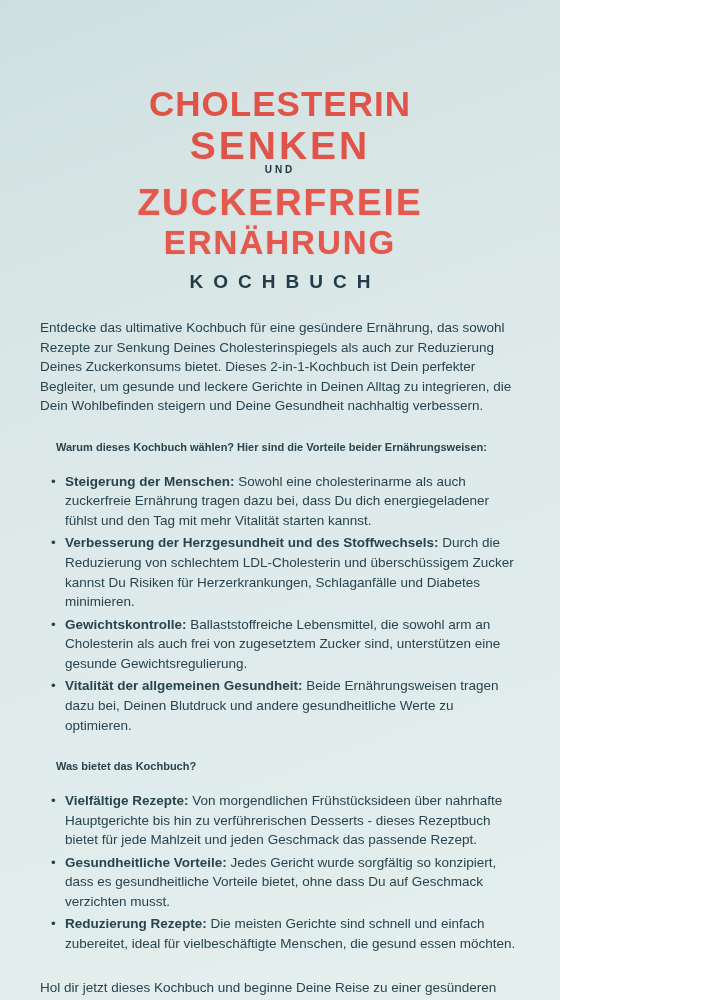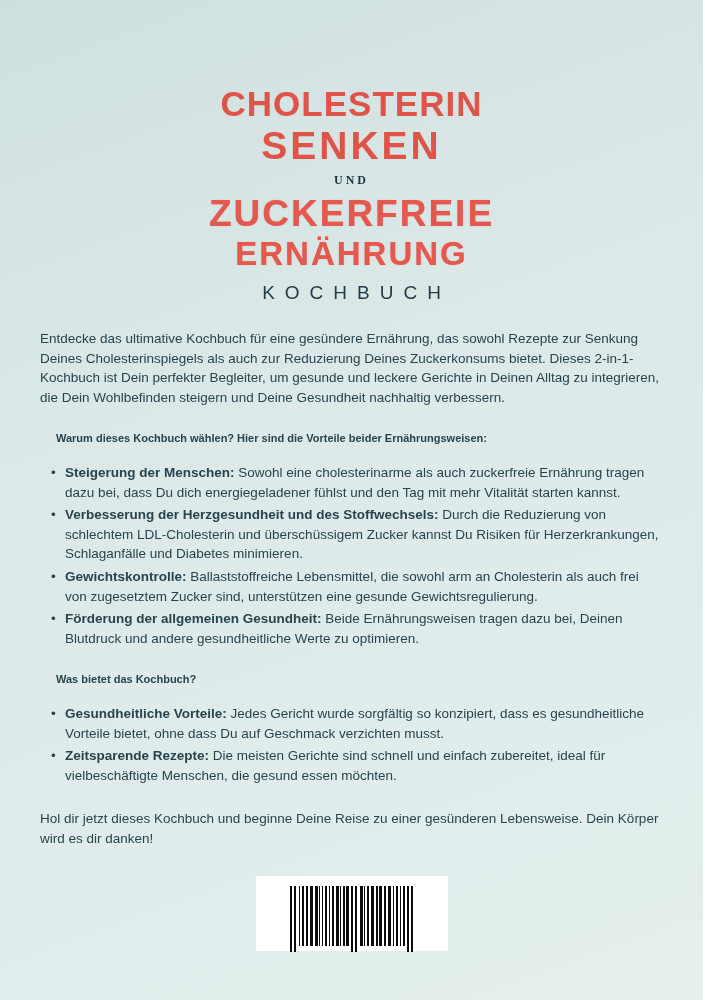--- a/index.html
+++ b/index.html
@@ -2,39 +2,39 @@
 <html><head>
 <meta charset="utf-8">
 <style>
   html, body { margin: 0; padding: 0; }
   body {
     width: 705px; height: 1000px;
     font-family: "Liberation Sans", sans-serif;
     overflow: hidden;
   }
   .page {
-    width: 703px; height: 1000px;
+    width: 560px; height: 1000px;
     background: linear-gradient(160deg, #cfdfdf 0%, #dde9e9 40%, #e4efee 100%);
     color: #28444f;
     box-sizing: border-box;
   }
   
   .title-block { padding-top: 86px; text-align: center; line-height: 1; }
   .t-red { color: #df5349; font-weight: 800; }
   .t1 { font-size: 35px; letter-spacing: 1px; }
   .t2 { font-size: 39px; letter-spacing: 3px; margin-top: 5px; }
   .t-und {
-    font-size: 12px; font-weight: 700; color: #1d3540;
-    letter-spacing: 3px; margin-top: 9px; font-family: Liberation Serif, serif;
+    font-size: 10px; font-weight: 700; color: #1d3540;
+    letter-spacing: 3px; 
   }
   .t-brush { color: #e4584e; font-weight: 700; }
   .t3 { font-size: 37px; letter-spacing: 2px; margin-top: 9px; text-shadow: 0 0 1px rgba(228,88,78,.55); }
   .t4 { font-size: 33px; letter-spacing: 2px; margin-top: 5px; text-shadow: 0 0 1px rgba(228,88,78,.55); }
   .t-koch {
-    font-size: 19px; font-weight: 400; color: #223d49;
+    font-size: 19px; font-weight: 700; color: #223d49;
     letter-spacing: 10px; margin-top: 13px; text-indent: 10px;
   }
   
   .copy { padding: 27px 40px 0; font-size: 13.5px; line-height: 1.45; }
   .copy p { margin: 0; }
   .copy h2 { font-size: 11px; font-weight: 700; color: #28444f; margin: 24px 16px 16px; }
   .copy ul { list-style: none; margin: 0; padding: 0 0 0 11px; }
   .copy li { position: relative; padding-left: 14px; margin: 0 0 3px; }
   .copy li::before { content: "\2022"; position: absolute; left: 0; top: 0; }
   .copy strong { font-weight: 700; }
@@ -64,27 +64,28 @@
   </header>
 
   <main class="copy">
     <p class="intro">Entdecke das ultimative Kochbuch für eine gesündere Ernährung, das sowohl Rezepte zur Senkung Deines Cholesterinspiegels als auch zur Reduzierung Deines Zuckerkonsums bietet. Dieses 2-in-1-Kochbuch ist Dein perfekter Begleiter, um gesunde und leckere Gerichte in Deinen Alltag zu integrieren, die Dein Wohlbefinden steigern und Deine Gesundheit nachhaltig verbessern.</p>
 
     <h2>Warum dieses Kochbuch wählen? Hier sind die Vorteile beider Ernährungsweisen:</h2>
     <ul>
         <li><strong>Steigerung der Menschen: </strong><span>Sowohl eine cholesterinarme als auch zuckerfreie Ernährung tragen dazu bei, dass Du dich energiegeladener fühlst und den Tag mit mehr Vitalität starten kannst.</span></li>
         <li><strong>Verbesserung der Herzgesundheit und des Stoffwechsels: </strong><span>Durch die Reduzierung von schlechtem LDL-Cholesterin und überschüssigem Zucker kannst Du Risiken für Herzerkrankungen, Schlaganfälle und Diabetes minimieren.</span></li>
         <li><strong>Gewichtskontrolle: </strong><span>Ballaststoffreiche Lebensmittel, die sowohl arm an Cholesterin als auch frei von zugesetztem Zucker sind, unterstützen eine gesunde Gewichtsregulierung.</span></li>
-        <li><strong>Förderung der allgemeinen Gesundheit: </strong><span>Beide Ernährungsweisen tragen dazu bei, Deinen Blutdruck und andere gesundheitliche Werte zu optimieren.</span></li>
+        <li><strong>Vitalität der allgemeinen Gesundheit: </strong><span>Beide Ernährungsweisen tragen dazu bei, Deinen Blutdruck und andere gesundheitliche Werte zu optimieren.</span></li>
       </ul>
 
     <h2>Was bietet das Kochbuch?</h2>
     <ul>
+        <li><strong>Vielfältige Rezepte: </strong><span>Von morgendlichen Frühstücksideen über nahrhafte Hauptgerichte bis hin zu verführerischen Desserts - dieses Rezeptbuch bietet für jede Mahlzeit und jeden Geschmack das passende Rezept.</span></li>
         <li><strong>Gesundheitliche Vorteile: </strong><span>Jedes Gericht wurde sorgfältig so konzipiert, dass es gesundheitliche Vorteile bietet, ohne dass Du auf Geschmack verzichten musst.</span></li>
-        <li><strong>Zeitsparende Rezepte: </strong><span>Die meisten Gerichte sind schnell und einfach zubereitet, ideal für vielbeschäftigte Menschen, die gesund essen möchten.</span></li>
+        <li><strong>Reduzierung Rezepte: </strong><span>Die meisten Gerichte sind schnell und einfach zubereitet, ideal für vielbeschäftigte Menschen, die gesund essen möchten.</span></li>
       </ul>
 
     <p class="closing">Hol dir jetzt dieses Kochbuch und beginne Deine Reise zu einer gesünderen Lebensweise. Dein Körper wird es dir danken!</p>
   </main>
 
   <div class="barcode-box">
     <div class="bars" id="barcode-bars">
         <div class="bar" style="width: 2px; height: 66px;"></div>
         <div class="gap" style="width: 2px;"></div>
         <div class="bar" style="width: 2px; height: 66px;"></div>

